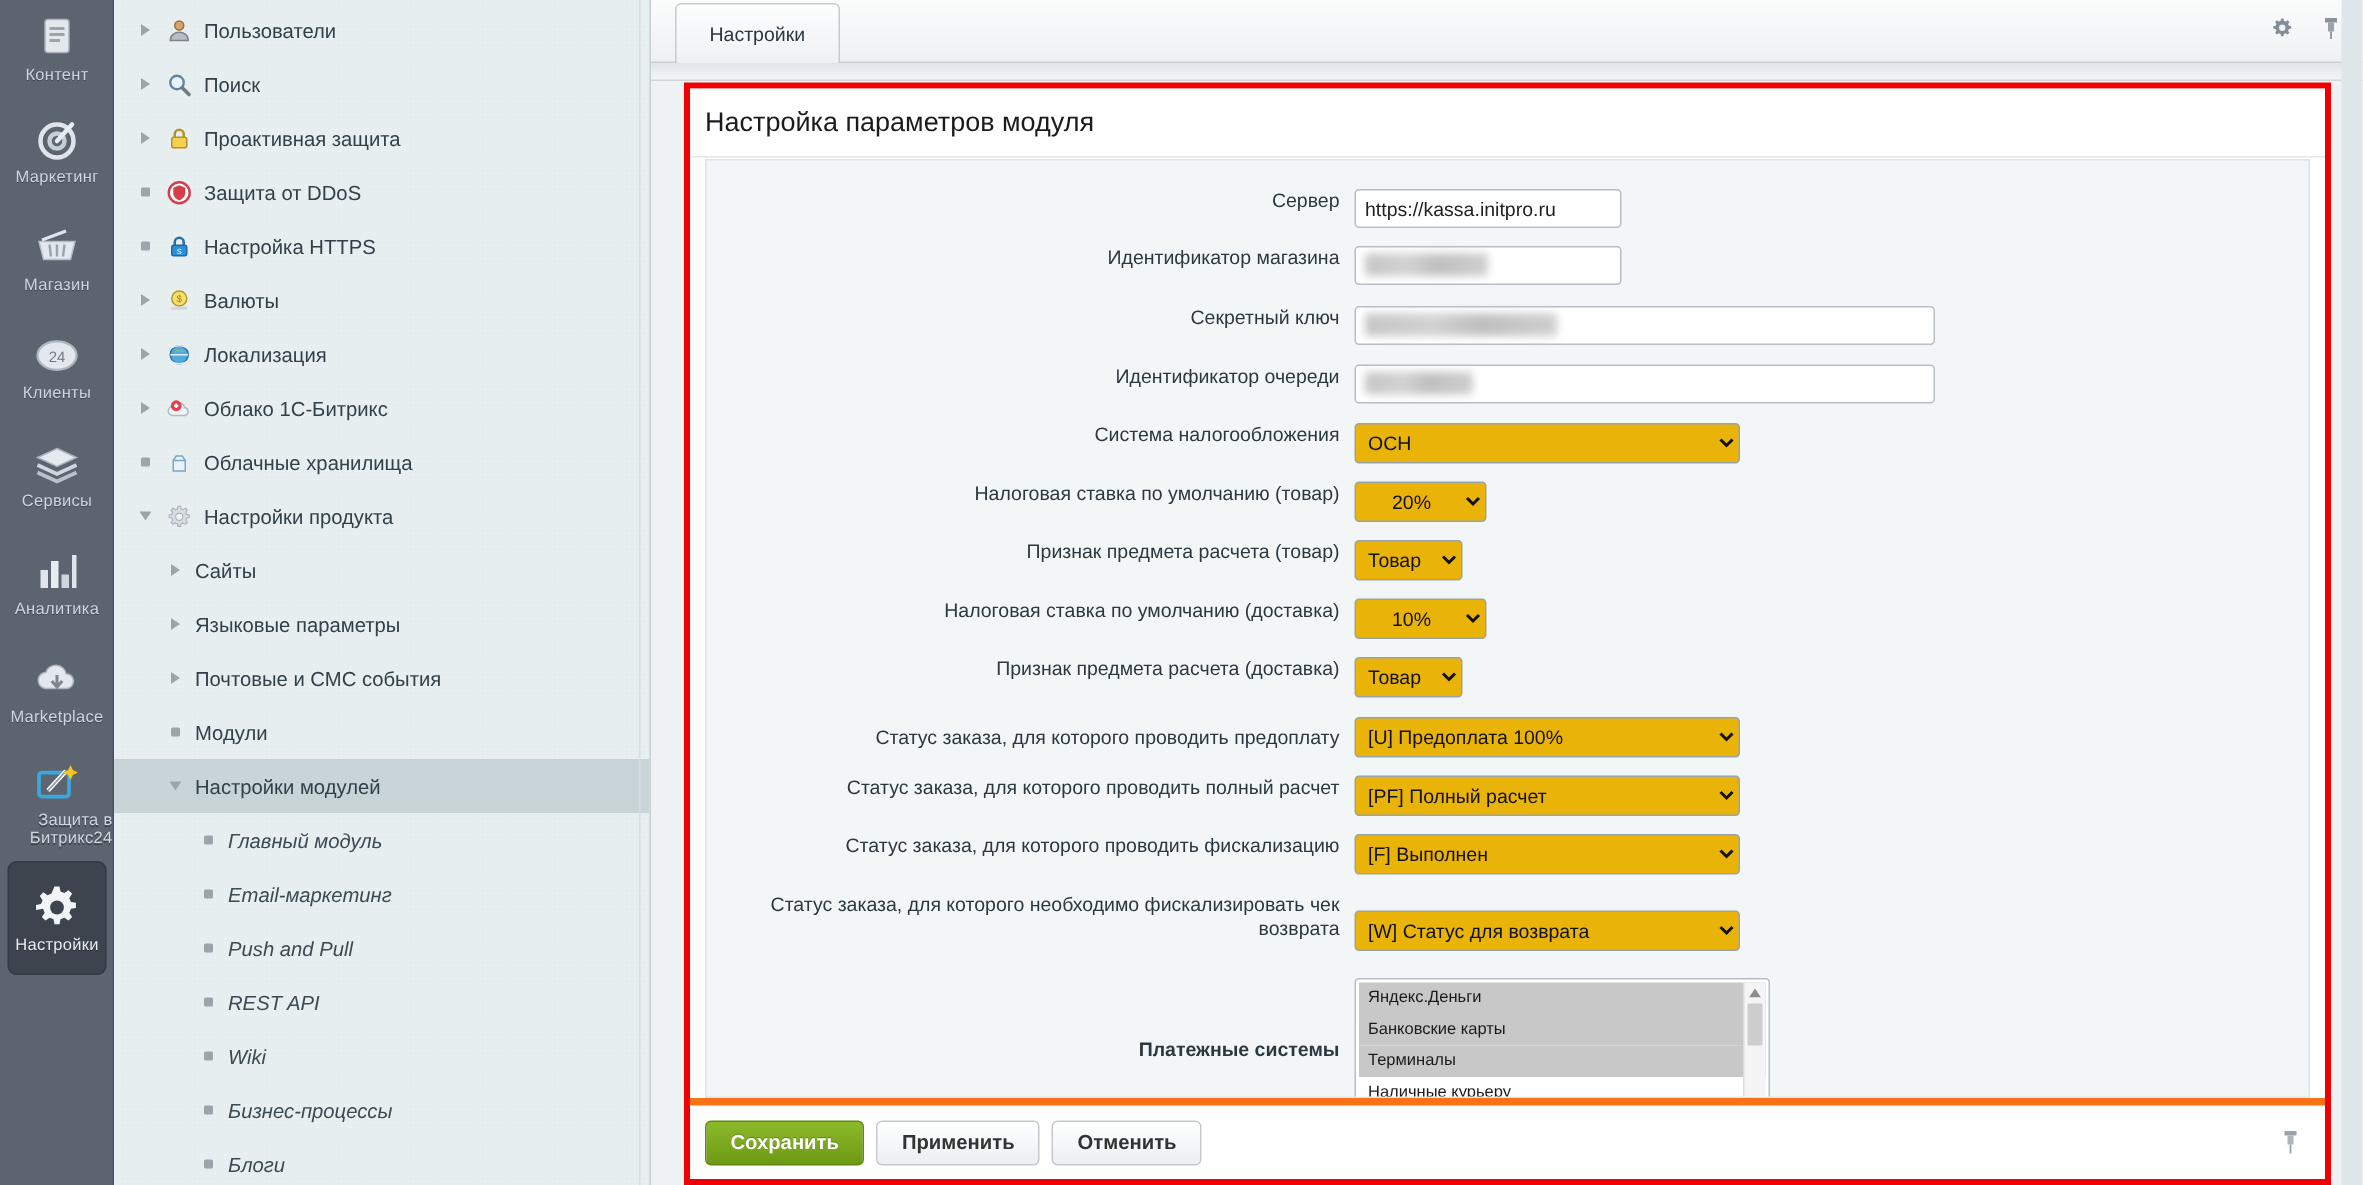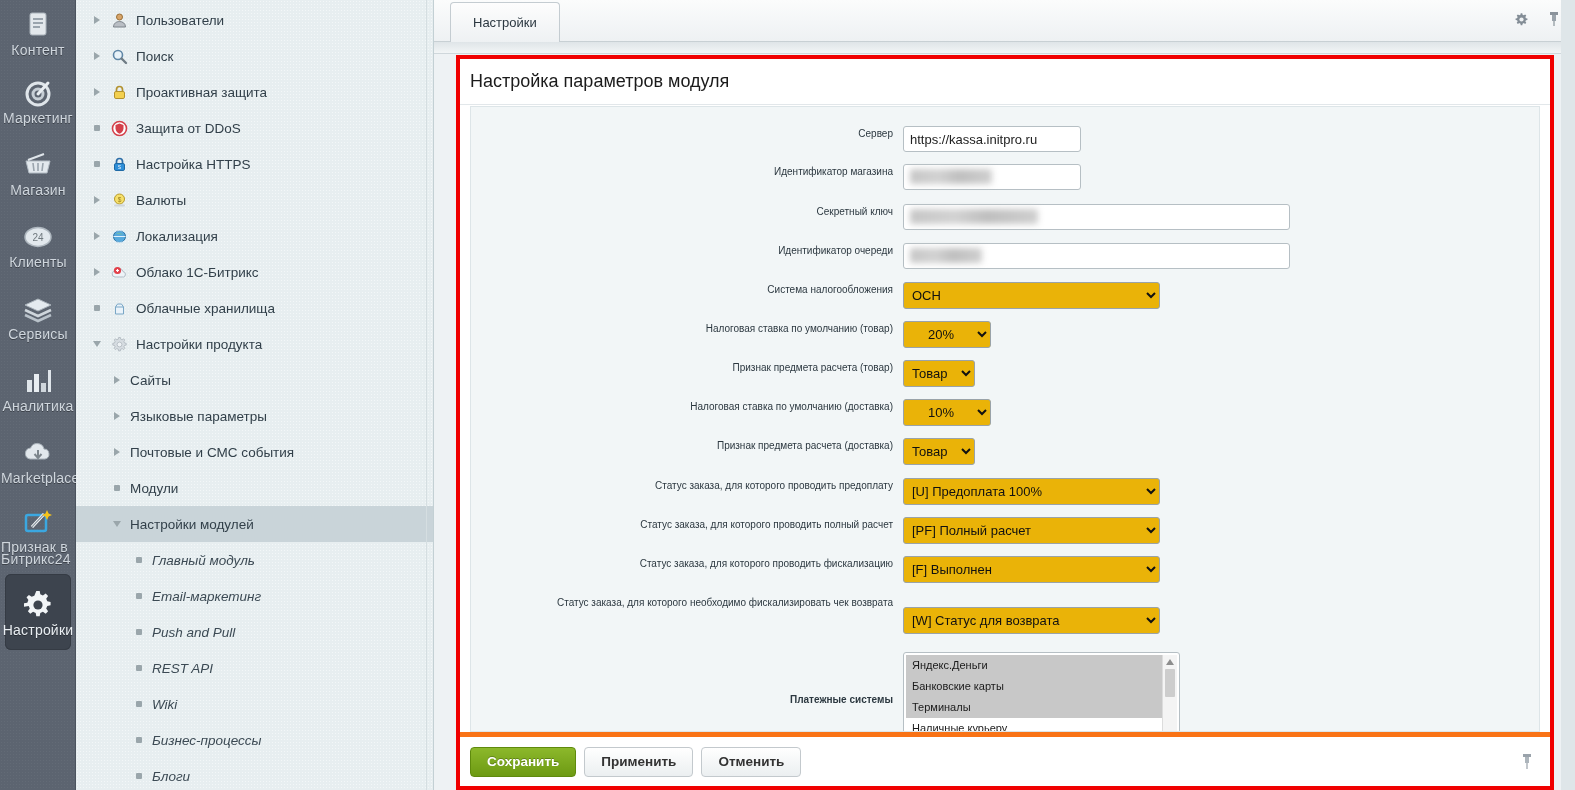--- a/index.html
+++ b/index.html
@@ -38,23 +38,23 @@
     cursor: pointer;
     position: relative;
   }
   .nav-item .ico {
     width: 34px; height: 34px;
     display: flex; align-items: center; justify-content: center;
     margin-bottom: 2px;
   }
   .nav-item .lbl {
     color: #cfd6dd;
-    font-size: 14px;
+    font-size: 11px;
     line-height: 12px;
-    text-align: left;
+    text-align: right;
     letter-spacing: .2px;
     text-shadow: 0 1px 0 rgba(0,0,0,.35);
     max-width: 74px;
   }
   .nav-item.active {
     background: #3d444e;
     border-radius: 6px;
     width: 66px;
     margin-left: 5px;
     box-shadow: inset 0 0 0 1px #353b44;
@@ -191,21 +191,21 @@
   .frow {
     display: flex;
     align-items: flex-start;
     margin-bottom: 12px;
   }
   .flabel {
     width: 432px;
     flex: 0 0 432px;
     text-align: right;
     padding-right: 10px;
-    font-size: 10px;
+    font-size: 13px;
     color: #2c3840;
     line-height: 16px;
     font-weight: 400;
   }
   .fctl { flex: 1 1 auto; }
 
   input.txt {
     height: 26px;
     border: 1px solid #b6bfc4;
     border-radius: 3px;
@@ -410,21 +410,21 @@
 
     <div class="nav-item tall">
       <span class="ico">
         <svg width="30" height="28" viewBox="0 0 30 28">
             <rect x="3" y="7" width="20" height="16" rx="2" fill="none" stroke="#3ba7e0" stroke-width="2.5"></rect>
             <path d="M9 19 L21 6" stroke="#ffffff" stroke-width="3"></path>
             <path d="M9 19 L21 6" stroke="#8d99a3" stroke-width="1.2"></path>
             <path d="M24 2 l1.6 3.4 L29 7 l-3.4 1.6 L24 12 l-1.6 -3.4 L19 7 l3.4 -1.6 Z" fill="#f7c41a"></path>
           </svg>
       </span>
-      <span class="lbl">Признак в Битрикс24</span>
+      <span class="lbl">Защита в Битрикс24</span>
     </div>
 
     <div class="nav-item active" style="height:76px;">
       <span class="ico">
         <svg width="32" height="32" viewBox="0 0 32 32">
             <path fill="#f2f5f7" d="M16 10.5a5.5 5.5 0 1 0 0 11 5.5 5.5 0 0 0 0-11zm0 3.5a2 2 0 1 1 0 4 2 2 0 0 1 0-4z"></path>
             <path fill="#f2f5f7" d="M14.3 2h3.4l.6 3.3 2.6 1.1 2.8-1.9 2.4 2.4-1.9 2.8 1.1 2.6 3.3.6v3.4l-3.3.6-1.1 2.6 1.9 2.8-2.4 2.4-2.8-1.9-2.6 1.1-.6 3.3h-3.4l-.6-3.3-2.6-1.1-2.8 1.9-2.4-2.4 1.9-2.8-1.1-2.6L2 17.7v-3.4l3.3-.6 1.1-2.6-1.9-2.8 2.4-2.4 2.8 1.9 2.6-1.1z"></path>
             <circle cx="16" cy="16" r="4.6" fill="#3d444e"></circle>
           </svg>
       </span>
@@ -762,21 +762,21 @@
 
           <div class="frow" style="margin-bottom:13px;">
             <div class="flabel">Признак предмета расчета (доставка)</div>
             <div class="fctl">
               <select class="sel" style="width:72px;">
                 <option>Товар</option>
               </select>
             </div>
           </div>
 
-          <div class="frow" style="margin-bottom:12px;">
+          <div class="frow" style="margin-bottom:12px;align-items:center;">
             <div class="flabel">Статус заказа, для которого проводить предоплату</div>
             <div class="fctl">
               <select class="sel" style="width:257px;">
                 <option>[U] Предоплата 100%</option>
               </select>
             </div>
           </div>
 
           <div class="frow" style="margin-bottom:12px;">
             <div class="flabel">Статус заказа, для которого проводить полный расчет</div>

